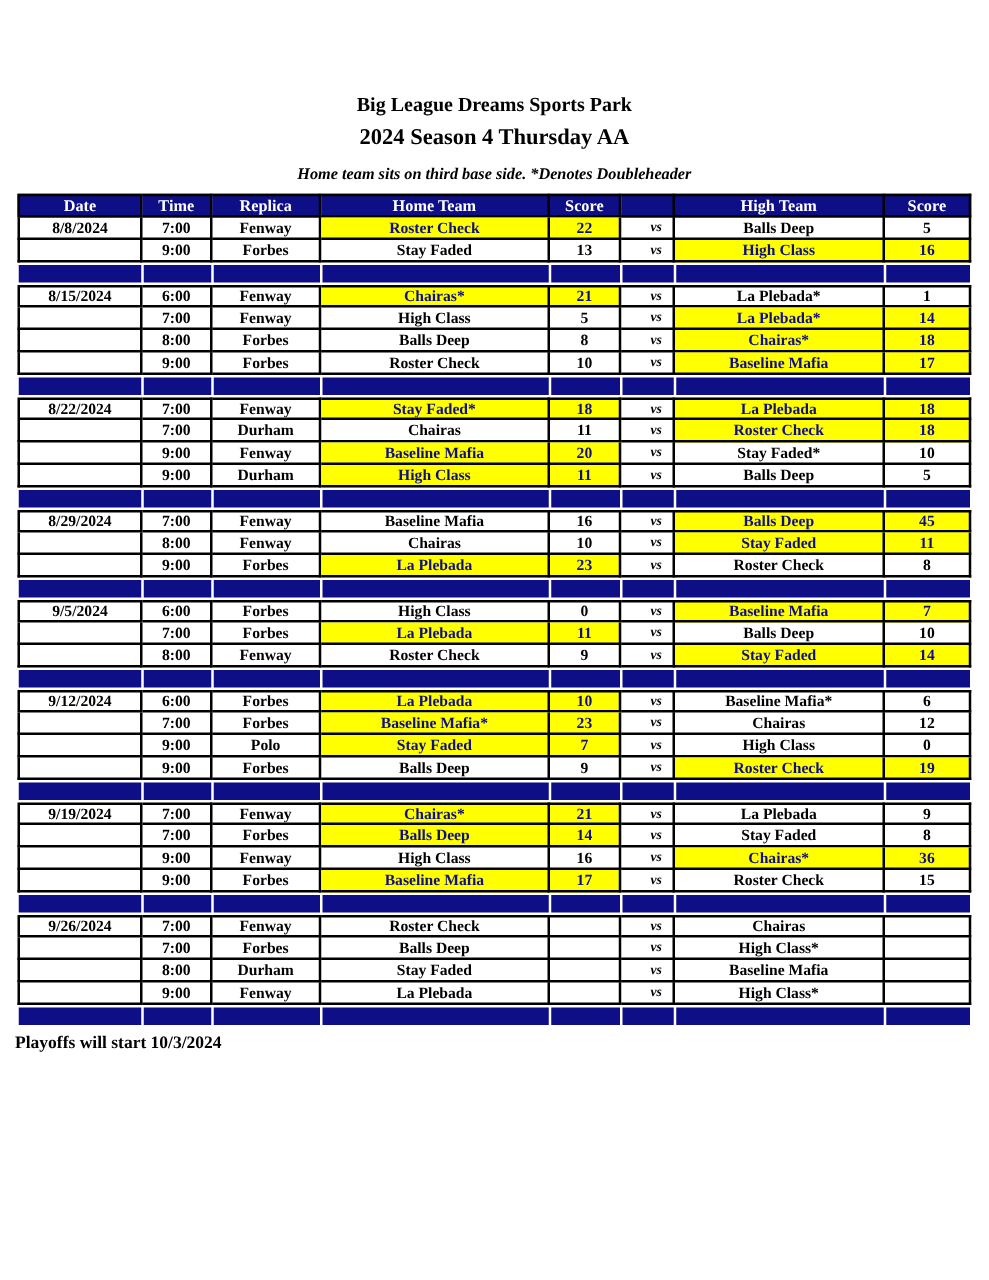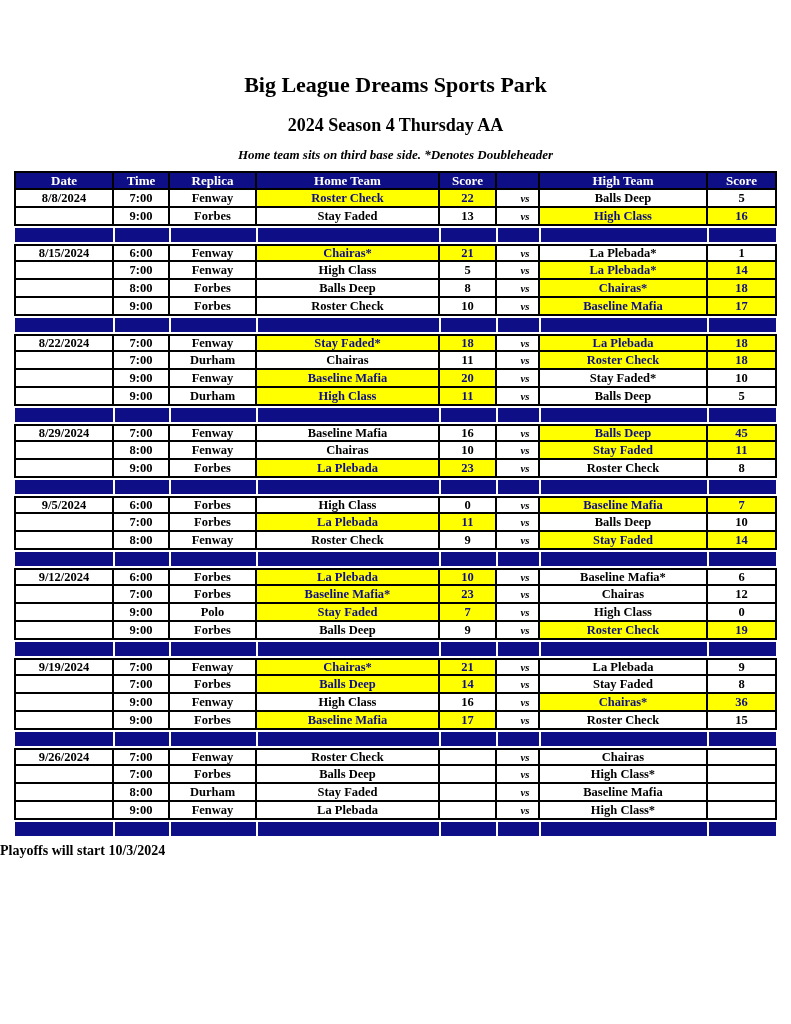--- a/index.html
+++ b/index.html
@@ -14,30 +14,30 @@
   body {
     width: 791px;
     height: 1024px;
     font-family: "Liberation Serif", "DejaVu Serif", serif;
     color: var(--text);
     overflow: hidden;
   }
   .page { padding-top: 72px; }
   .title {
     text-align: center;
-    font-size: 22px;
+    font-size: 16px;
     font-weight: bold;
     line-height: 26px;
   }
   .subtitle {
     text-align: center;
     font-size: 18px;
     font-weight: bold;
     line-height: 22px;
-    margin-top: 16px;
+    margin-top: 0;
   }
   .note {
     text-align: center;
     font-size: 13px;
     font-weight: bold;
     font-style: italic;
     margin-top: 11px;
     margin-bottom: 8px;
   }
   .schedule {
@@ -76,20 +76,21 @@
     padding: 2px 1px;
     height: 18px;
   }
   .sep .scell .fill {
     width: 100%;
     height: 100%;
     background: var(--navy);
   }
   .footer-note {
     margin-top: 5px;
+    margin-left: 12px;
     font-size: 14px;
     font-weight: bold;
   }
 </style>
 </head>
 <body>
 
 <div class="page">
   <div class="title">Big League Dreams Sports Park</div>
   <div class="subtitle">2024 Season 4 Thursday AA</div>

